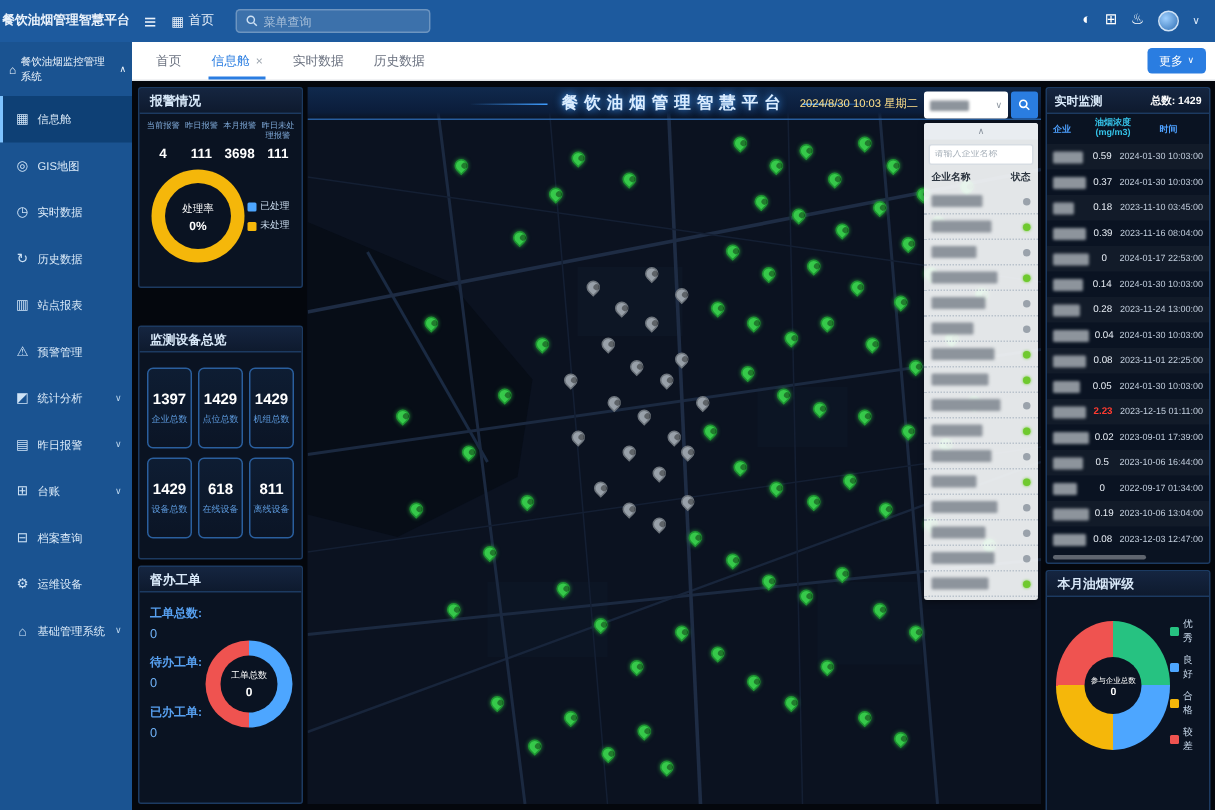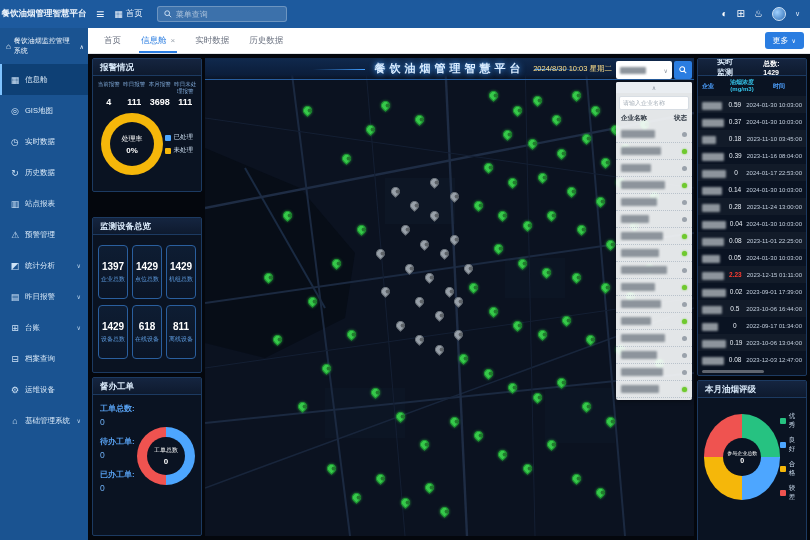--- a/index.html
+++ b/index.html
@@ -129,21 +129,21 @@
   .dd-head .h2 { margin-left:auto; }
   .dd-row { display:flex; align-items:center; height:17px; padding:0 5px; border-bottom:1px dotted #b9c2cb;
     cursor:pointer; }
   .dd-row .dot { margin-left:auto; width:5px; height:5px; border-radius:50%; }
   .dot.on { background:#6fc92e; box-shadow:0 0 2px #6fc92e; }
   .dot.off { background:#9aa2ab; }
   .blurblock { background:#8d949c; border-radius:1px; filter:blur(1.2px); }
 
   
   .p-realtime { left:609px; top:4px; width:110px; height:318px; background:#0a1322; }
-  .rt-title { display:flex; height:17px; align-items:center; padding:0 19px;
+  .rt-title { display:flex; height:17px; align-items:center; padding:0 5px;
     background:linear-gradient(180deg,#152540,#0e1a2e); border-bottom:1px solid #1c3a61;gap:24px; }
   .rt-title .t { font-size:8px; font-weight:bold; color:#d8e8f8; }
   .rt-title .tot { margin-left:auto; font-size:7px; font-weight:bold; color:#fff; }
   .rt-head { display:flex; align-items:center; padding:3px 4px; font-size:6px; color:#4da0ff; font-weight:bold; }
   .rt-head .c1 { width:26px; }
   .rt-head .c2 { width:28px; text-align:center; color:#35c3e8; line-height:1.2; }
   .rt-head .c3 { flex:1; text-align:center; }
   .rt-row { display:flex; align-items:center; height:17px; padding:0 4px; }
   .rt-row:nth-child(odd) { background:rgba(255,255,255,.035); }
   .rt-row .nm { width:26px; } .rt-row .nm .blurblock { height:8px; }

